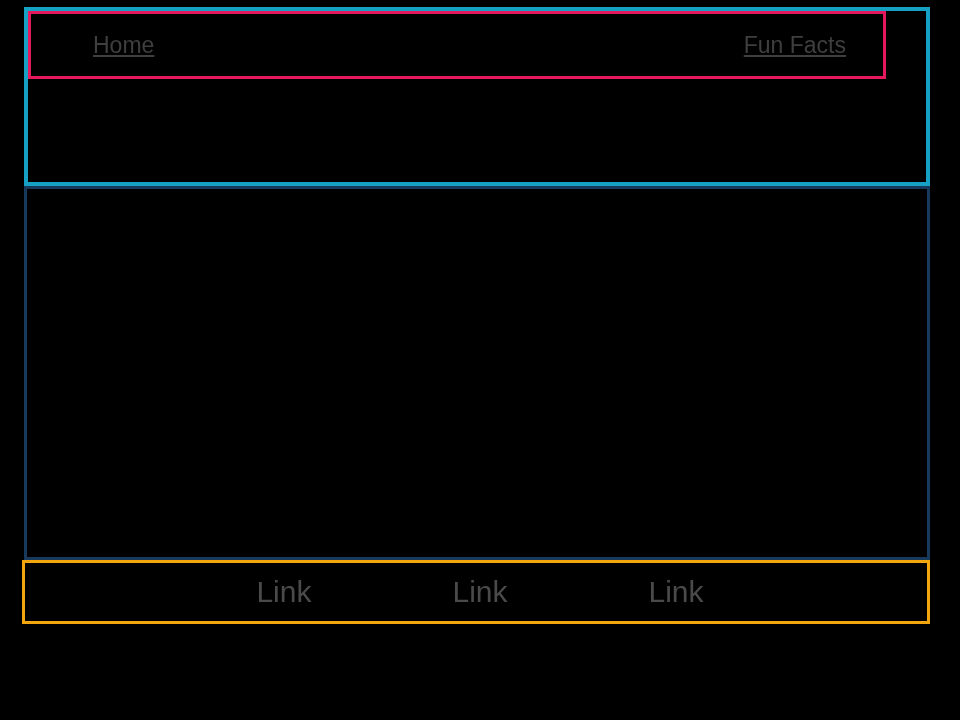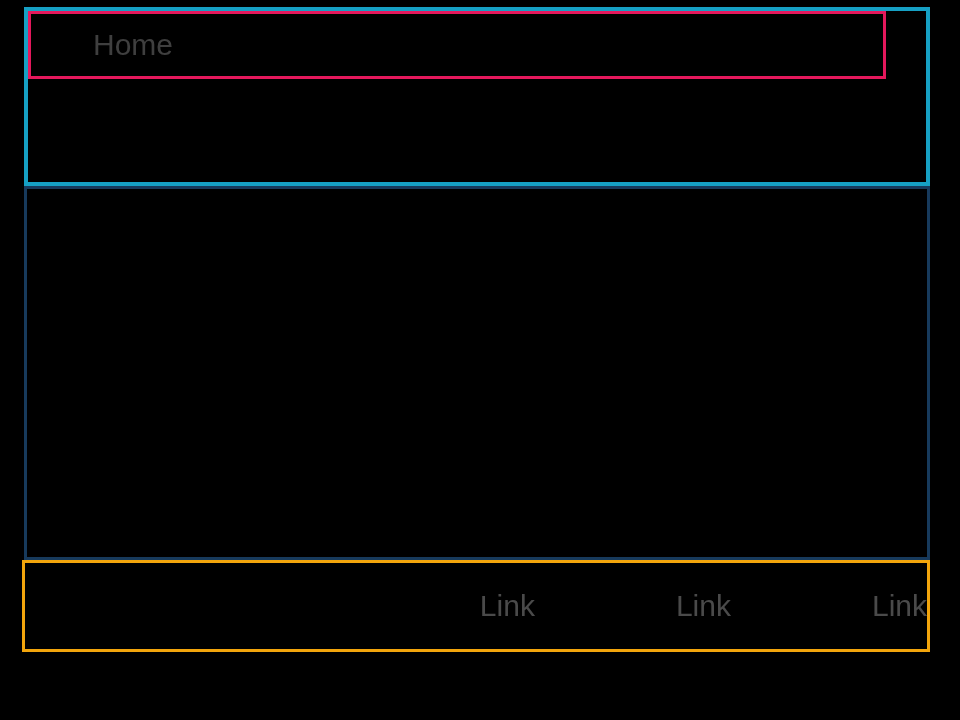--- a/index.html
+++ b/index.html
@@ -29,60 +29,62 @@
   }
   .nav-box {
     left: 50px; top: 98px;
     width: 852px; height: 62px;
     border: 3px solid #E4185C;
     display: flex;
     align-items: center;
   }
   .nav-item {
     flex: 1 1 0;
-    font-size: 30px;
+    font-size: 23px;
     line-height: 1;
     color: #3F3F3F;
     cursor: pointer;
     white-space: nowrap;
+    text-decoration: underline;
   }
   .nav-item.first  { text-align: left;  padding-left: 62px; }
   .nav-item.middle { text-align: center; }
   .nav-item.last   { text-align: right; padding-right: 37px; }
   .main-box {
     left: 24px; top: 186px;
     width: 906px; height: 374px;
     border: 3px solid #173A5C;
   }
   .footer-box {
     left: 22px; top: 560px;
-    width: 908px; height: 92px;
+    width: 908px; height: 64px;
     border: 3px solid #F2A50C;
     display: flex;
     align-items: center;
-    justify-content: flex-end;
+    justify-content: center;
     gap: 141px;
     padding-left: 8px;
   }
   .footer-link {
     font-size: 30px;
     line-height: 1;
     color: #4A4A4A;
     cursor: pointer;
     white-space: nowrap;
   }
 </style>
 </head>
 <body>
 
 <div class="stage">
 
   <div class="box header-box">
     <div class="nav-box">
       <div class="nav-item first">Home</div>
+      <div class="nav-item last">Fun Facts</div>
     </div>
   </div>
 
   <div class="box main-box"></div>
 
   <div class="box footer-box">
     <div class="footer-link">Link</div>
     <div class="footer-link">Link</div>
     <div class="footer-link">Link</div>
   </div>

